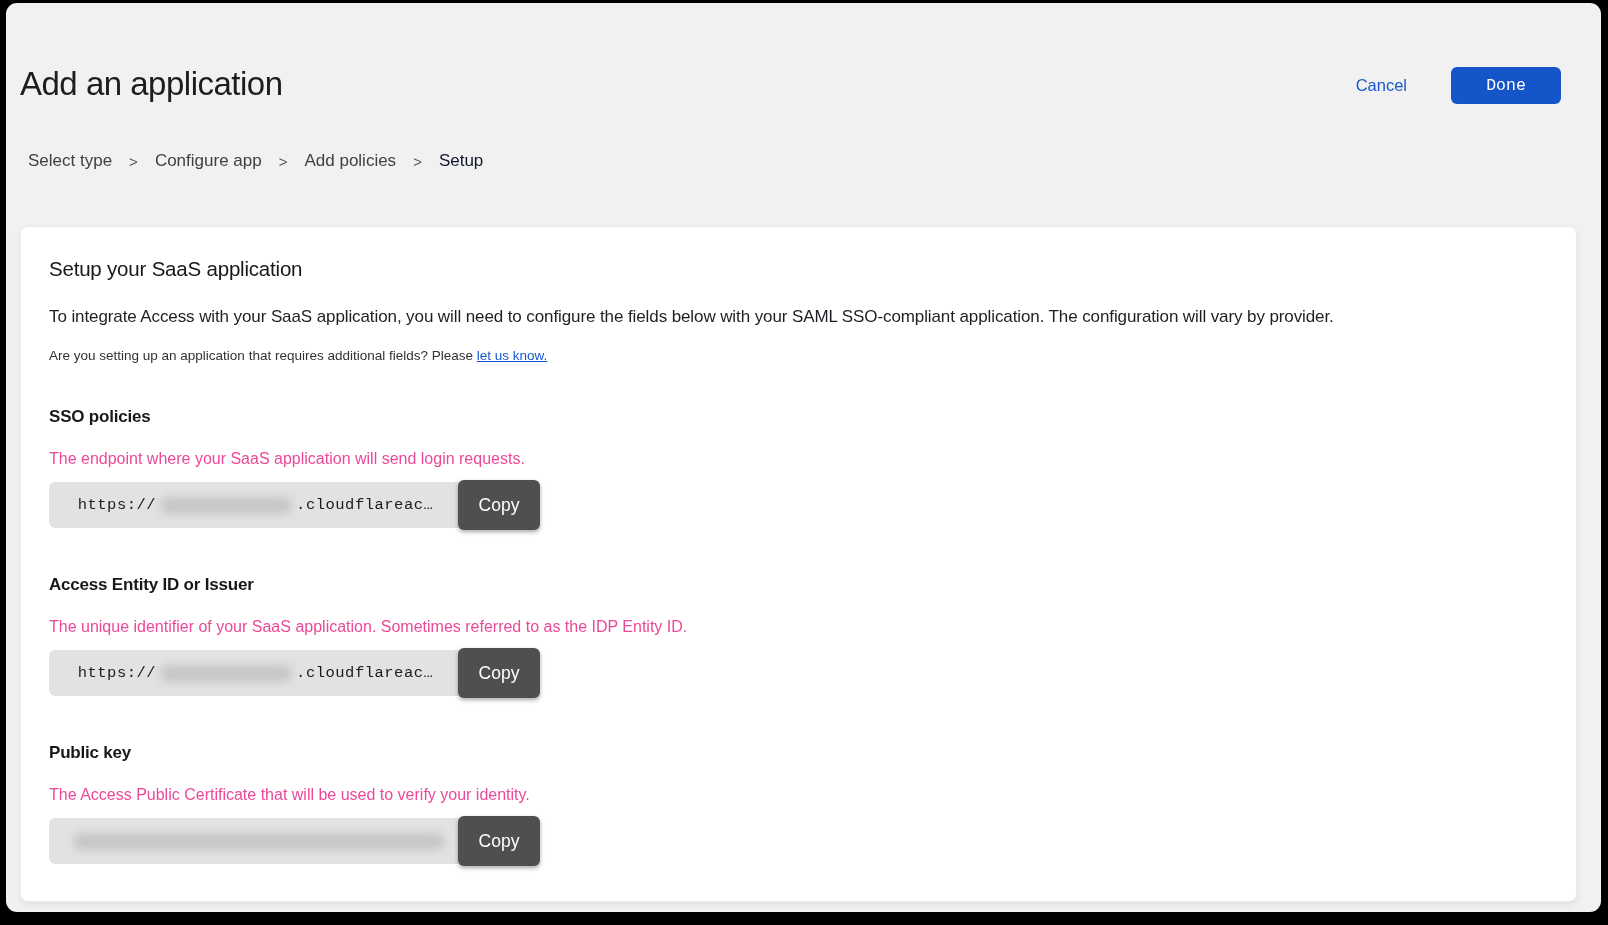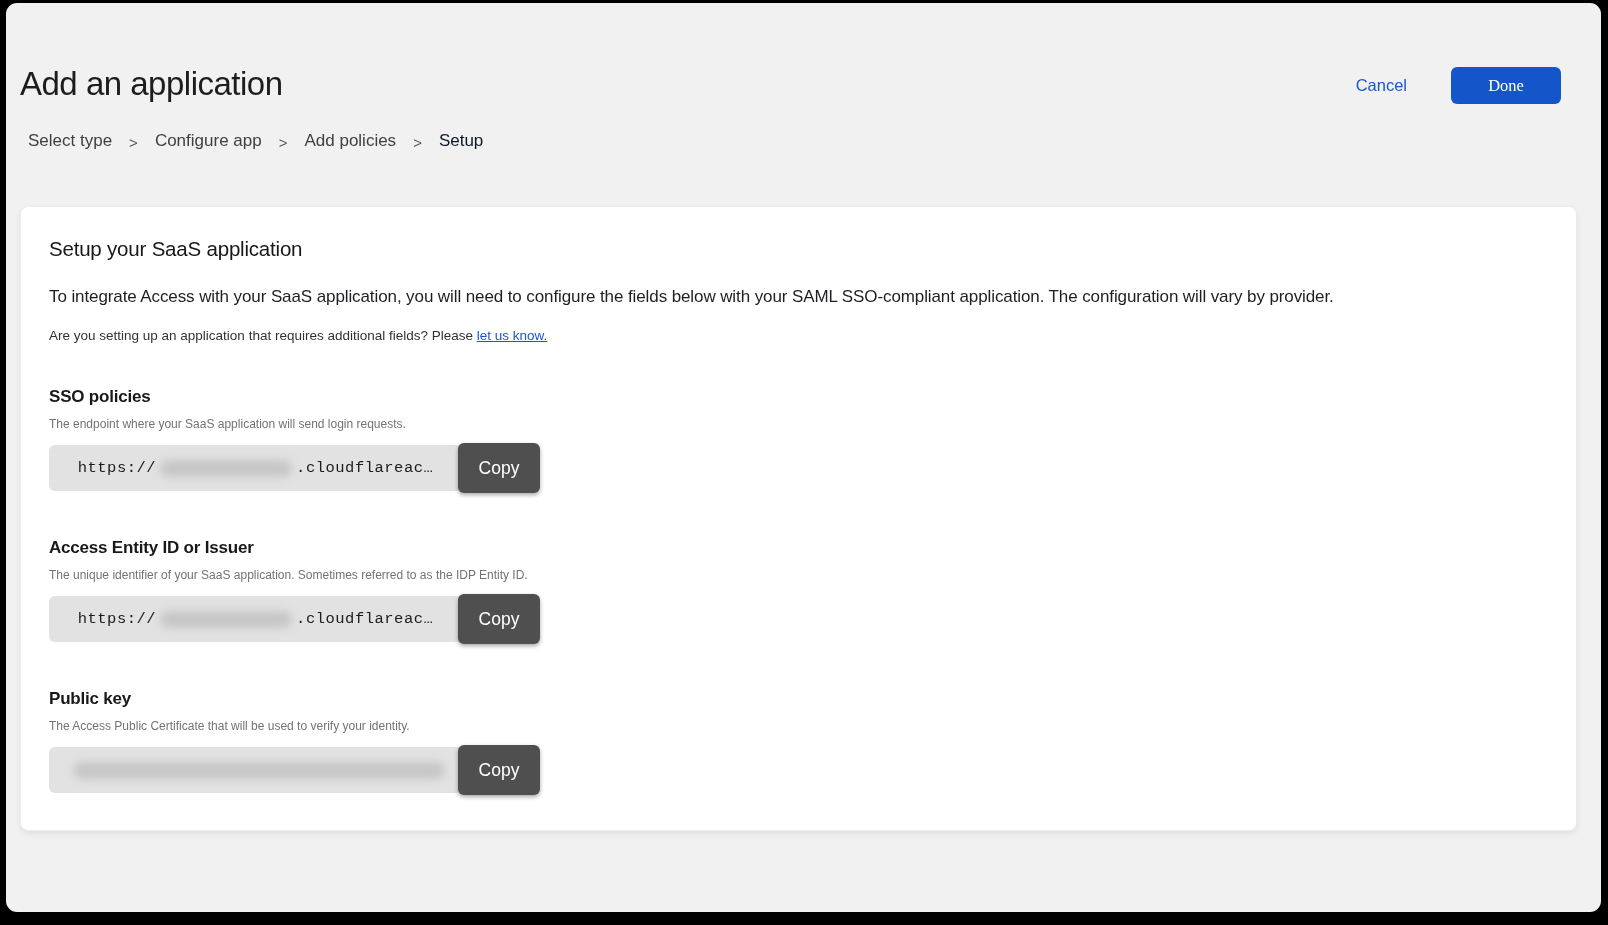--- a/index.html
+++ b/index.html
@@ -41,34 +41,34 @@
     color: #1858cd;
     font-size: 16.5px;
     cursor: pointer;
     text-decoration: none;
   }
   .done-btn {
     background: #1456c9;
     color: #ffffff;
     border: none;
     border-radius: 6px;
-    font-family: Liberation Serif, serif;
+    font-family: Liberation Mono, monospace;
     font-size: 16.5px;
     padding: 8px 4px;
     width: 110px;
     height: 37px;
     cursor: pointer;
   }
   
   .breadcrumb {
     display: flex;
-    align-items: flex-end;
+    align-items: center;
     gap: 17px;
     padding: 0 14px 0 22px;
-    margin-top: 27px;
+    margin-top: 47px;
     font-size: 17px;
     color: #3f4043;
   }
   .crumb { cursor: pointer; }
   .crumb.active {
     font-weight: 400;
     color: #0f172a;
     cursor: default;
   }
   .crumb-sep { color: #55565a; font-size: 15px; }
@@ -106,23 +106,23 @@
   }
   
   .field-group { margin-top: 44px; }
   .field-group h3 {
     font-size: 17px;
     font-weight: 700;
     color: #17181a;
     letter-spacing: -0.2px;
   }
   .field-desc {
-    margin-top: 10px;
-    font-size: 12px;
-    color: #737373;
+    margin-top: 23px;
+    font-size: 16px;
+    color: #ec4899;
   }
   .value-row {
     margin-top: 11px;
     display: flex;
     align-items: center;
     height: 52px;
   }
   .code-box {
     width: 410px;
     height: 46px;

